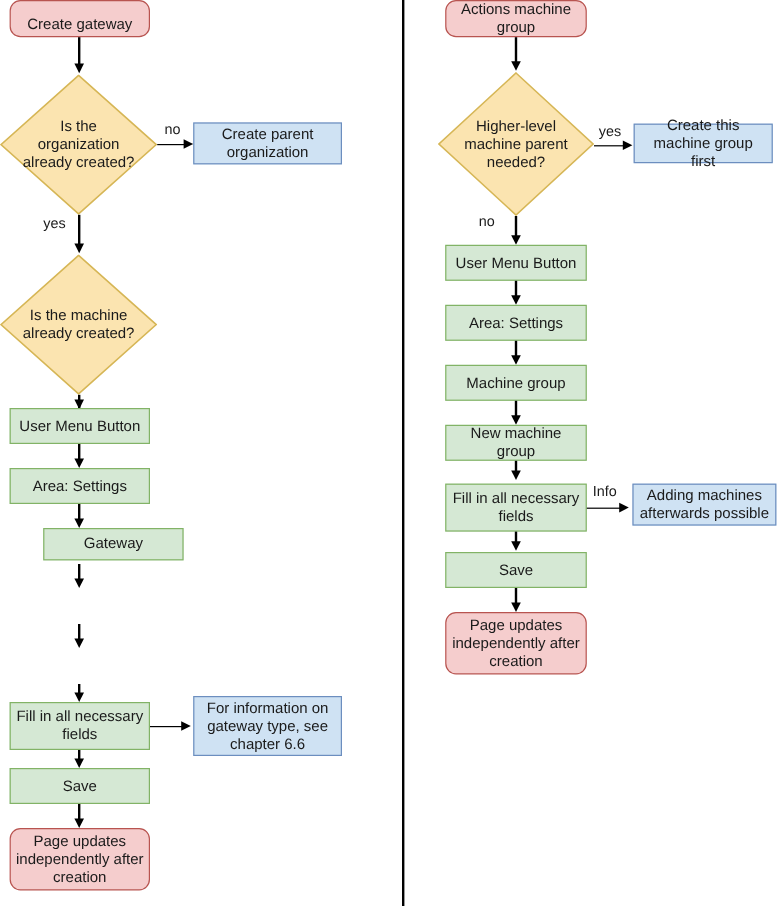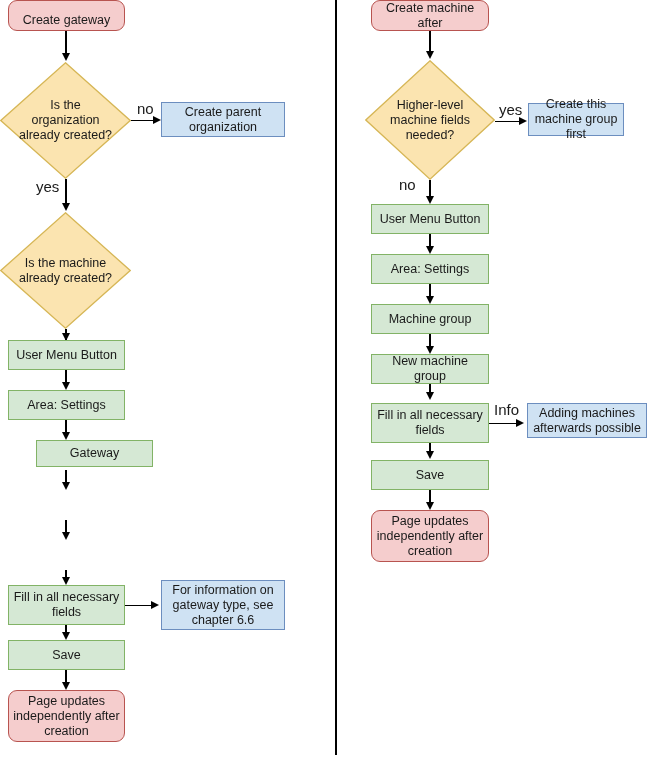--- a/index.html
+++ b/index.html
@@ -80,21 +80,21 @@
   .arrowhead-right {
     position: absolute;
     width: 0;
     height: 0;
     border-top: 4.5px solid transparent;
     border-bottom: 4.5px solid transparent;
     border-left: 8px solid #000000;
   }
   .edge-label {
     position: absolute;
-    font-size: 15px;
+    font-size: 12px;
     line-height: 13px;
     color: #1a1a1a;
     white-space: nowrap;
   }
   .divider {
     position: absolute;
     background: #000000;
     width: 1.6px;
   }
 </style>
@@ -182,37 +182,37 @@
   <div class="edge edge-v" style="left:65.3px; top:670px; height:14px;"></div>
   <div class="arrowhead-down" style="left:61.5px; top:682px;"></div>
 
   <div class="node n-start" style="left:8px; top:690px; width:117px; height:52px;">
     <span>Page updates independently after creation</span>
   </div>
 
   <div class="divider" style="left:335px; top:0px; height:755px;"></div>
 
   <div class="node n-start" style="left:371px; top:0px; width:118px; height:31px;">
-    <span>Create machine after</span>
+    <span>Actions machine group</span>
   </div>
   <div class="edge edge-v" style="left:429.3px; top:31px; height:22px;"></div>
   <div class="arrowhead-down" style="left:425.5px; top:51px;"></div>
 
   <div class="node n-decision" style="left:365px; top:60px; width:130px; height:120px;">
     <svg class="diamond-shape" viewBox="0 0 130 120" preserveAspectRatio="none">
       <polygon points="65,0.8 129.2,60 65,119.2 0.8,60" fill="#fbe4b0" stroke="#d6b656" stroke-width="1.3"></polygon>
     </svg>
-    <span class="diamond-label">Higher-level machine fields needed?</span>
+    <span class="diamond-label">Higher-level machine parent needed?</span>
   </div>
 
   <div class="edge edge-h" style="left:495px; top:120.5px; width:26px;"></div>
   <div class="arrowhead-right" style="left:519px; top:116.5px;"></div>
   <div class="edge-label" style="left:499px; top:103px;">yes</div>
 
-  <div class="node n-note" style="left:528px; top:103px; width:96px; height:33px;">
+  <div class="node n-note" style="left:528px; top:103px; width:116px; height:33px;">
     <span>Create this machine group first</span>
   </div>
 
   <div class="edge edge-v" style="left:429.3px; top:180px; height:20px;"></div>
   <div class="arrowhead-down" style="left:425.5px; top:196px;"></div>
   <div class="edge-label" style="left:399px; top:178px;">no</div>
 
   <div class="node n-process" style="left:371px; top:204px; width:118px; height:30px;">
     <span>User Menu Button</span>
   </div>

